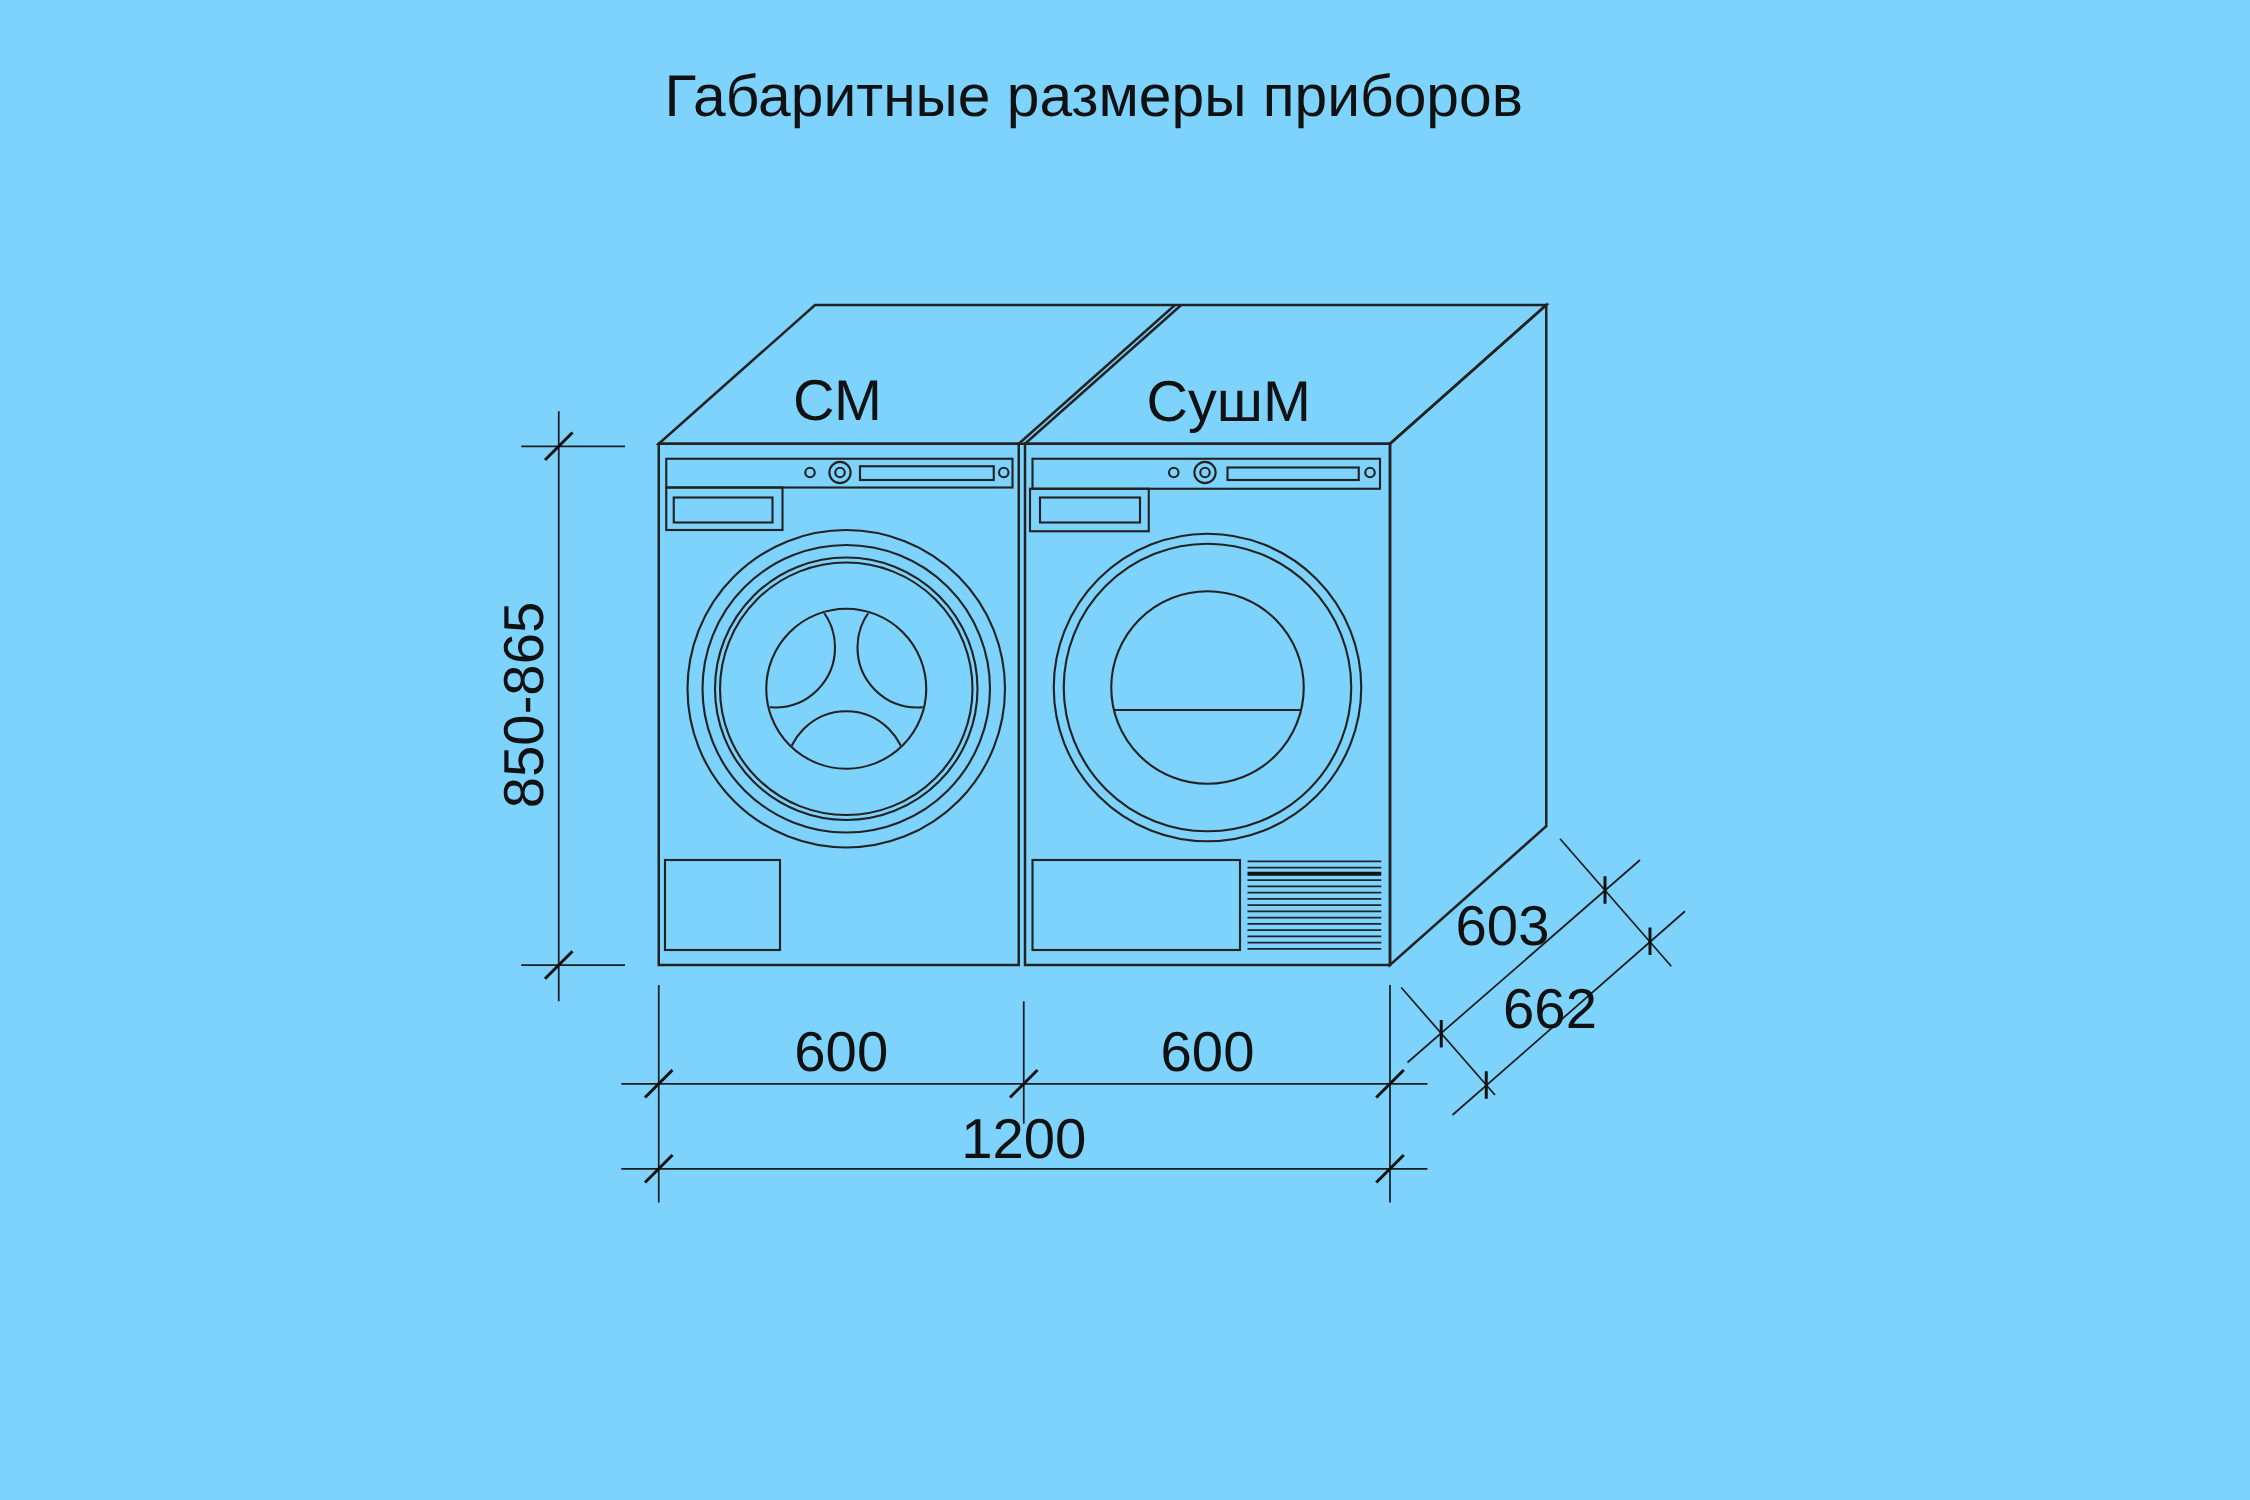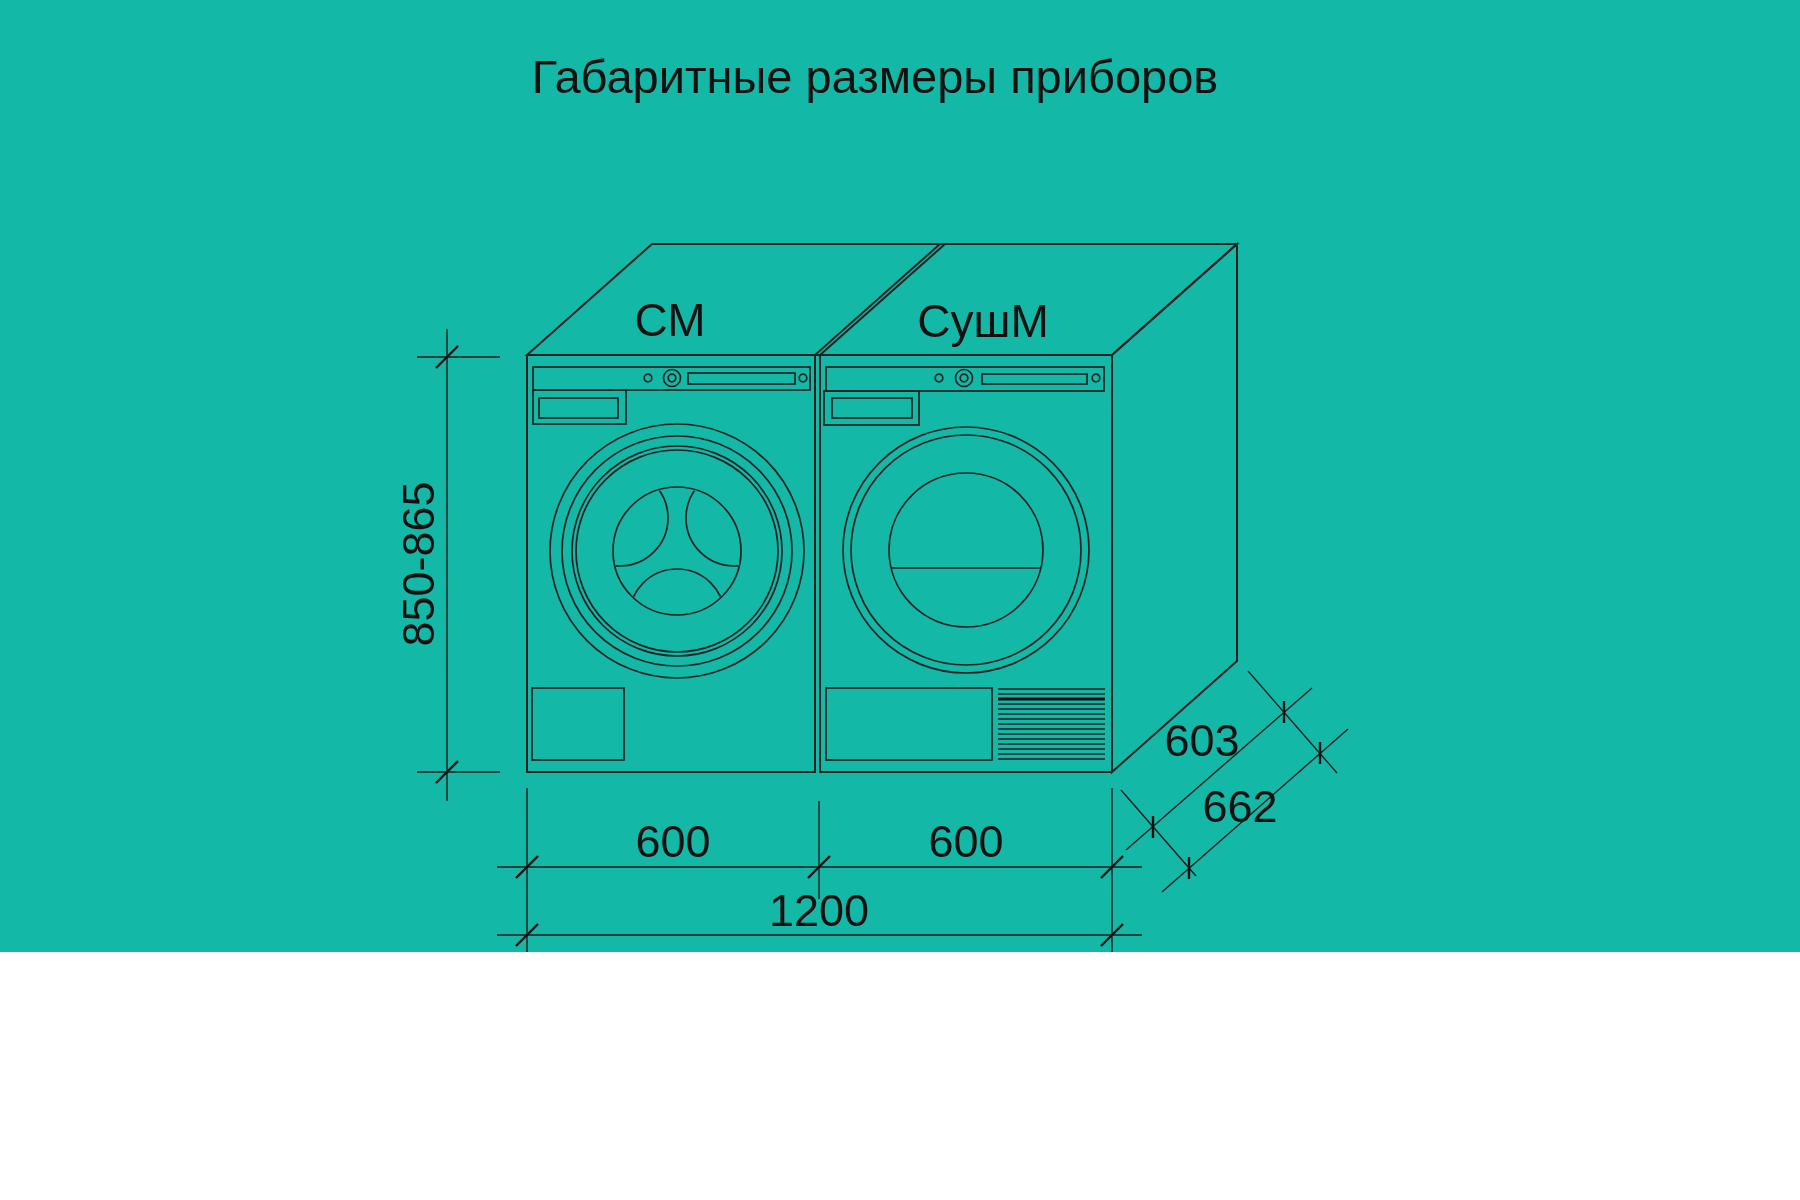--- a/index.html
+++ b/index.html
@@ -1,16 +1,16 @@
 <!DOCTYPE html>
 <html><head>
 <meta charset="utf-8">
 <style>
   html,body{margin:0;padding:0;background:#ffffff;}
-  .page{position:relative;width:1800px;height:952px;background:#14b8a6;overflow:hidden;
+  .page{position:relative;width:1800px;height:1200px;background:#7dd3fc;overflow:hidden;
         font-family:"Liberation Sans", sans-serif;}
   svg{position:absolute;left:0;top:0;}
   text{fill:#111;font-family:"Liberation Sans", sans-serif;}
   .outline{stroke:#222;stroke-width:2;fill:none;}
   .detail{stroke:#222;stroke-width:1.7;fill:none;}
   .thin{stroke:#222;stroke-width:1.4;fill:none;}
   .dim{stroke:#1c1c1c;stroke-width:1.4;fill:none;}
   .tick{stroke:#111;stroke-width:2.4;fill:none;}
   .lbl{font-size:45px;}
   .mlbl{font-size:46px;}

